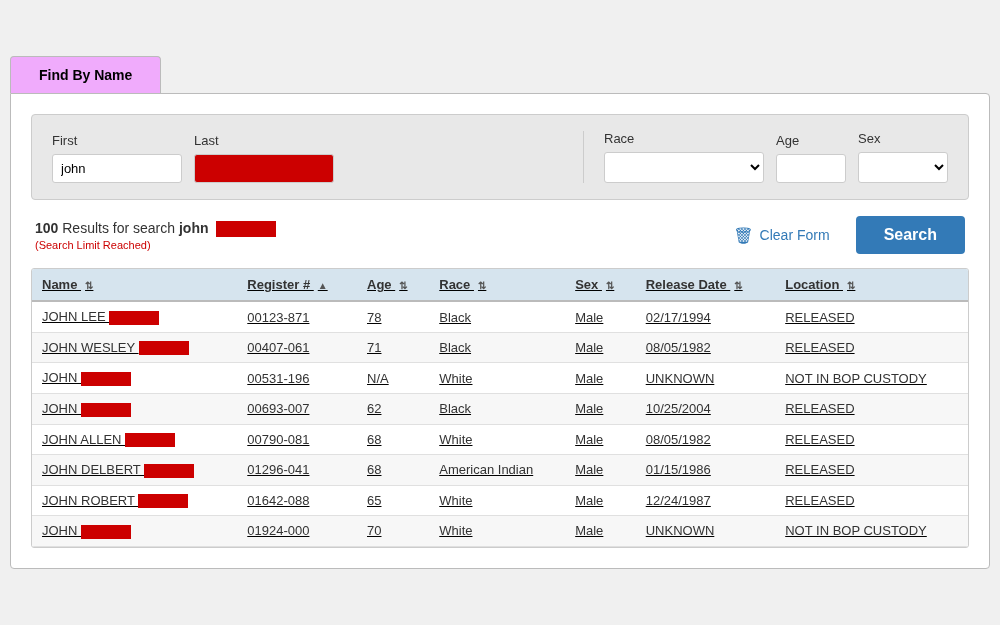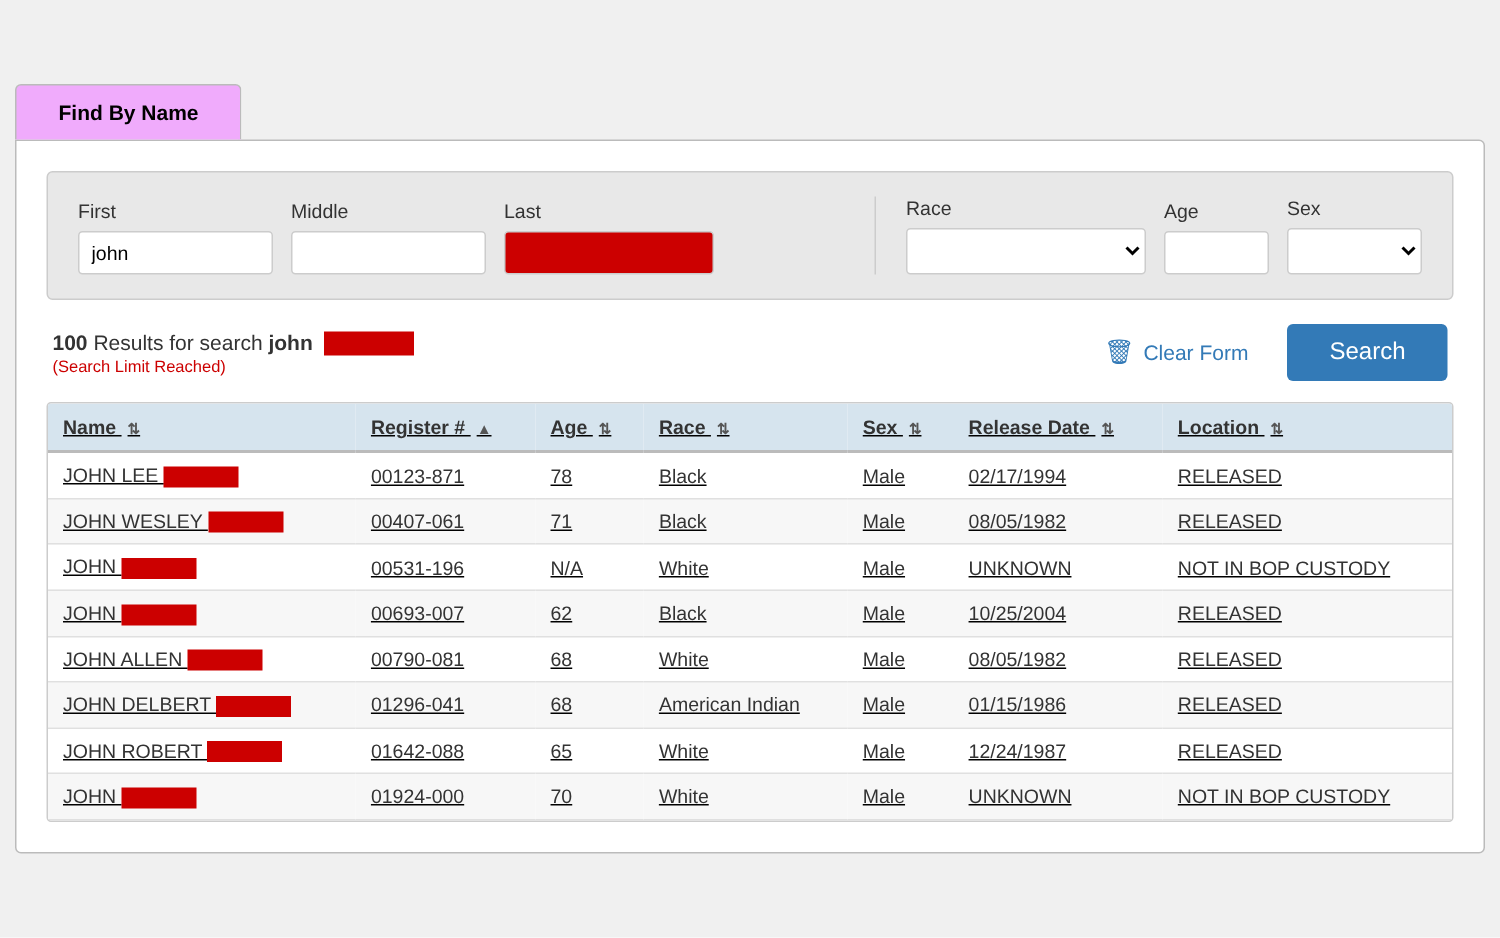--- a/index.html
+++ b/index.html
@@ -140,21 +140,21 @@
       cursor: pointer;
       padding: 8px 14px;
     }
     .search-btn {
       background: #337ab7;
       color: #fff;
       border: none;
       border-radius: 4px;
       padding: 10px 28px;
       font-size: 16px;
-      font-weight: normal;
+      font-weight: bold;
       cursor: pointer;
     }
 
     .table-wrapper {
       border: 1px solid #ccc;
       border-radius: 3px;
       overflow: hidden;
       position: relative;
     }
     .table-scroll {
@@ -213,24 +213,20 @@
     </div>
   </div>
 
   <div class="main-panel">
 
     <div class="form-section">
       <div class="form-left">
         <div class="field-group">
           <label>First</label>
           <input type="text" class="first-input" value="john" style="">
-        </div>
-        <div class="field-group">
-          <label>Middle</label>
-          <input type="text" class="middle-input" value="" style="">
         </div>
         <div class="field-group">
           <label>Last</label>
           <input type="text" class="last-input" value="" style="background: rgb(204, 0, 0);">
         </div>
       </div>
       <div class="form-right">
         <div class="field-group">
           <label>Race</label>
           <select class="race-select">

